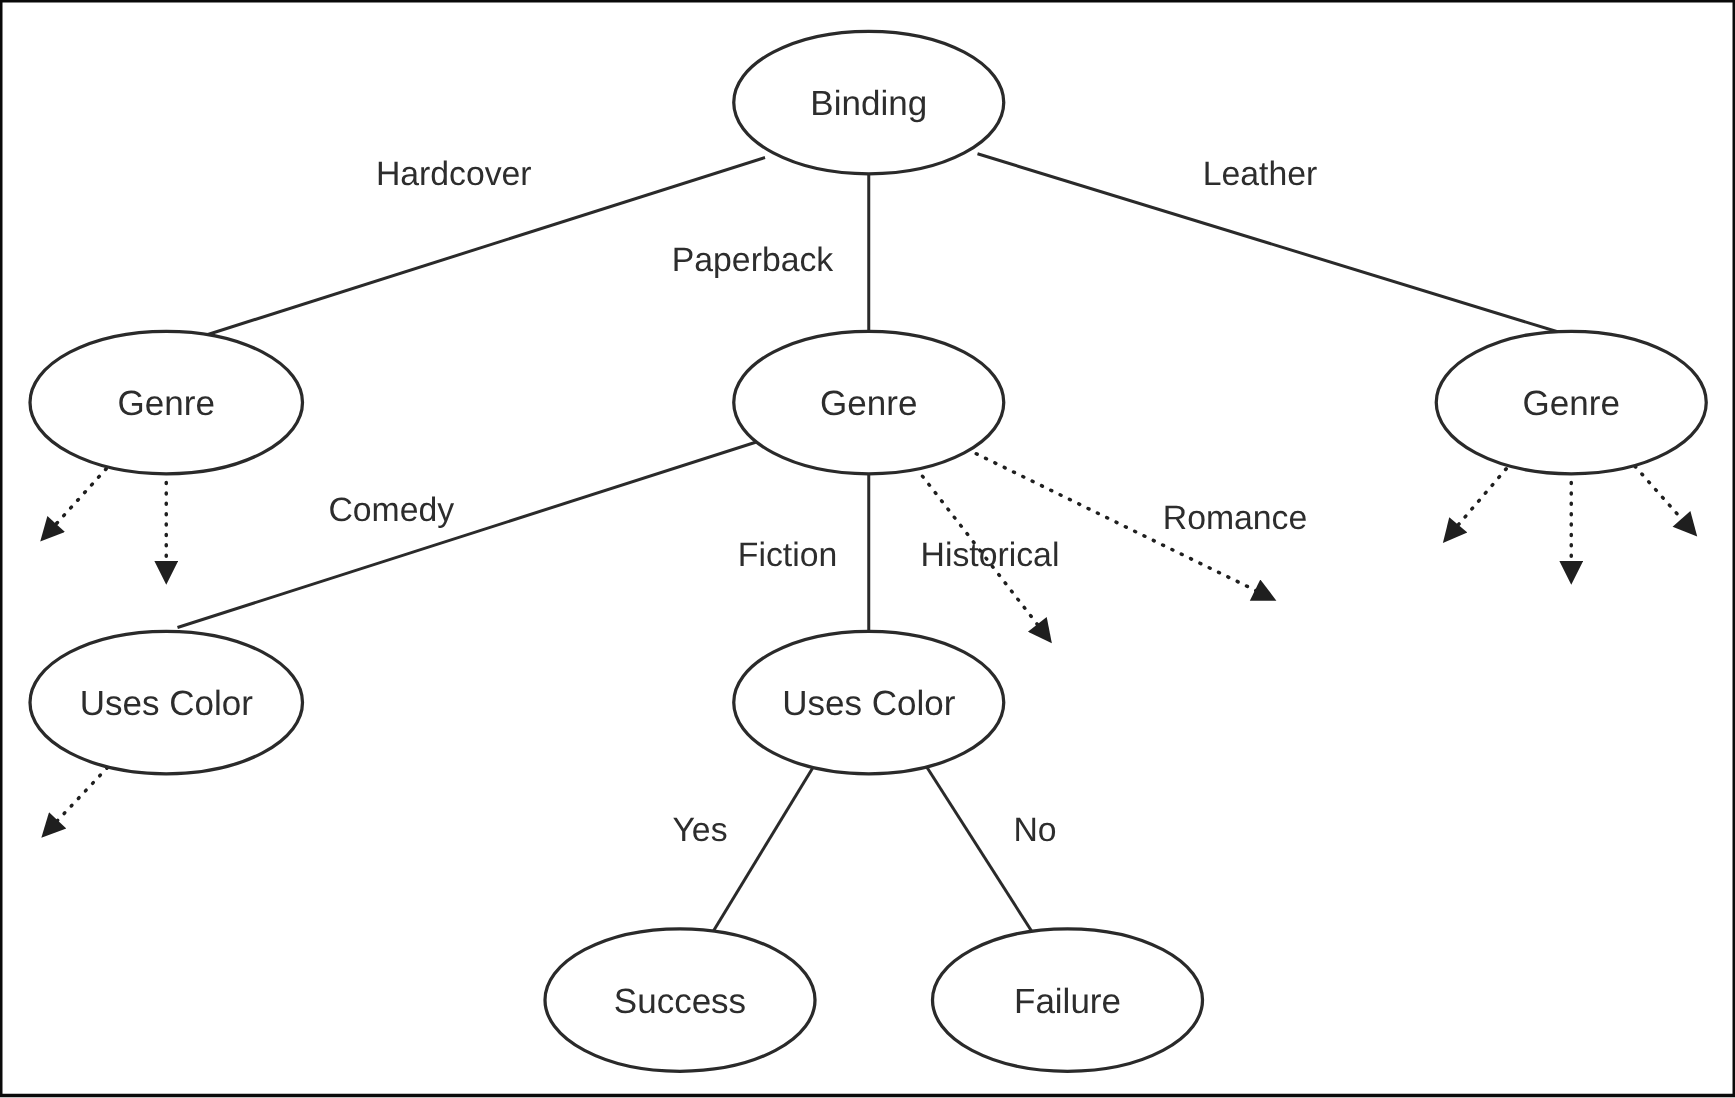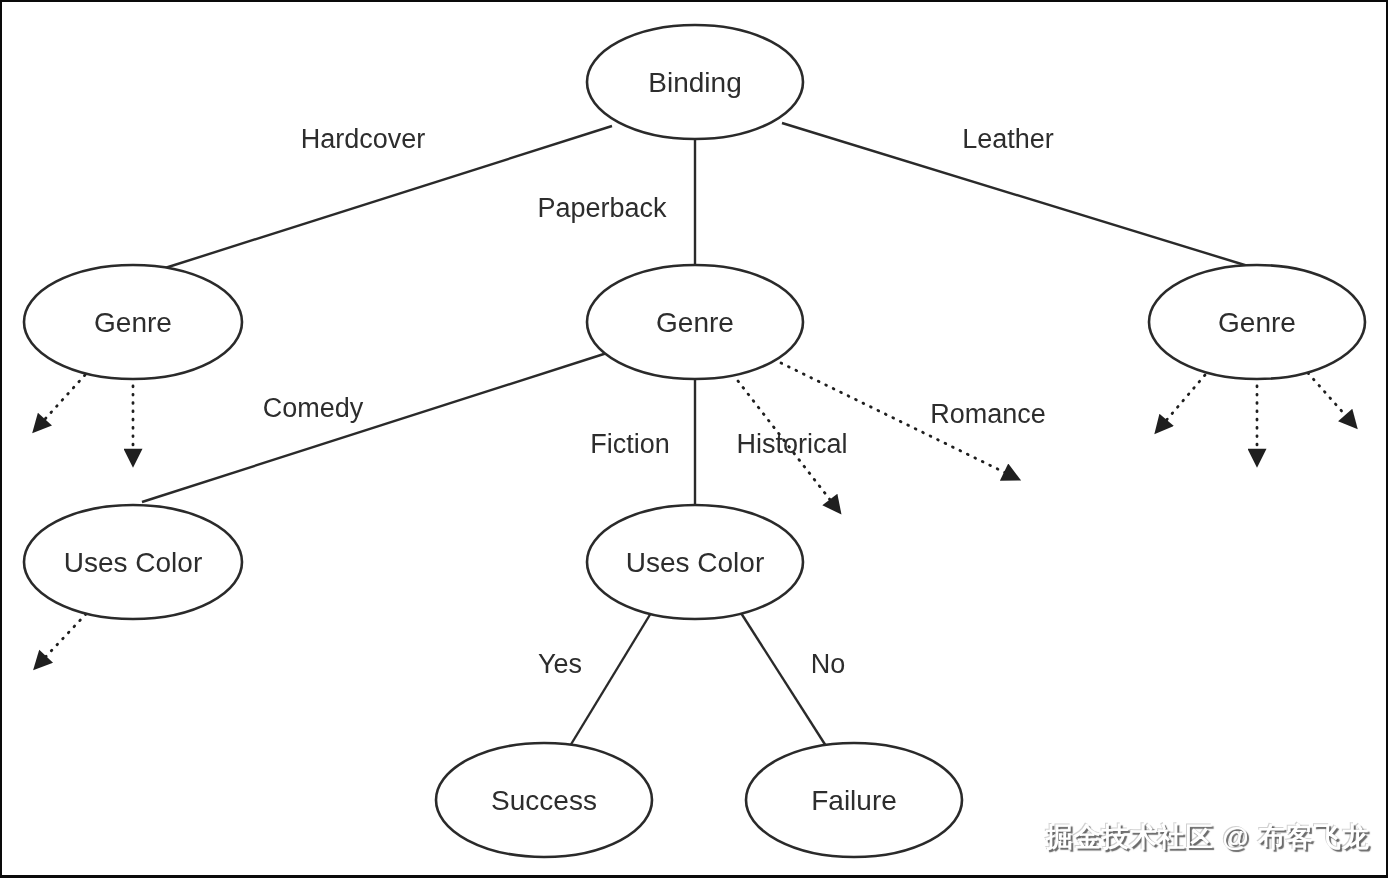--- a/index.html
+++ b/index.html
@@ -136,14 +136,13 @@
       <ellipse class="node-ellipse" cx="542" cy="798" rx="108" ry="57"></ellipse>
       <text class="node-label" x="542" y="808">Success</text>
     </g>
 
     <g>
       <ellipse class="node-ellipse" cx="852" cy="798" rx="108" ry="57"></ellipse>
       <text class="node-label" x="852" y="808">Failure</text>
     </g>
   </svg>
 
-  <div class="watermark">掘金技术社区 @ 布客飞龙</div>
 </div>
 
 </body></html>

